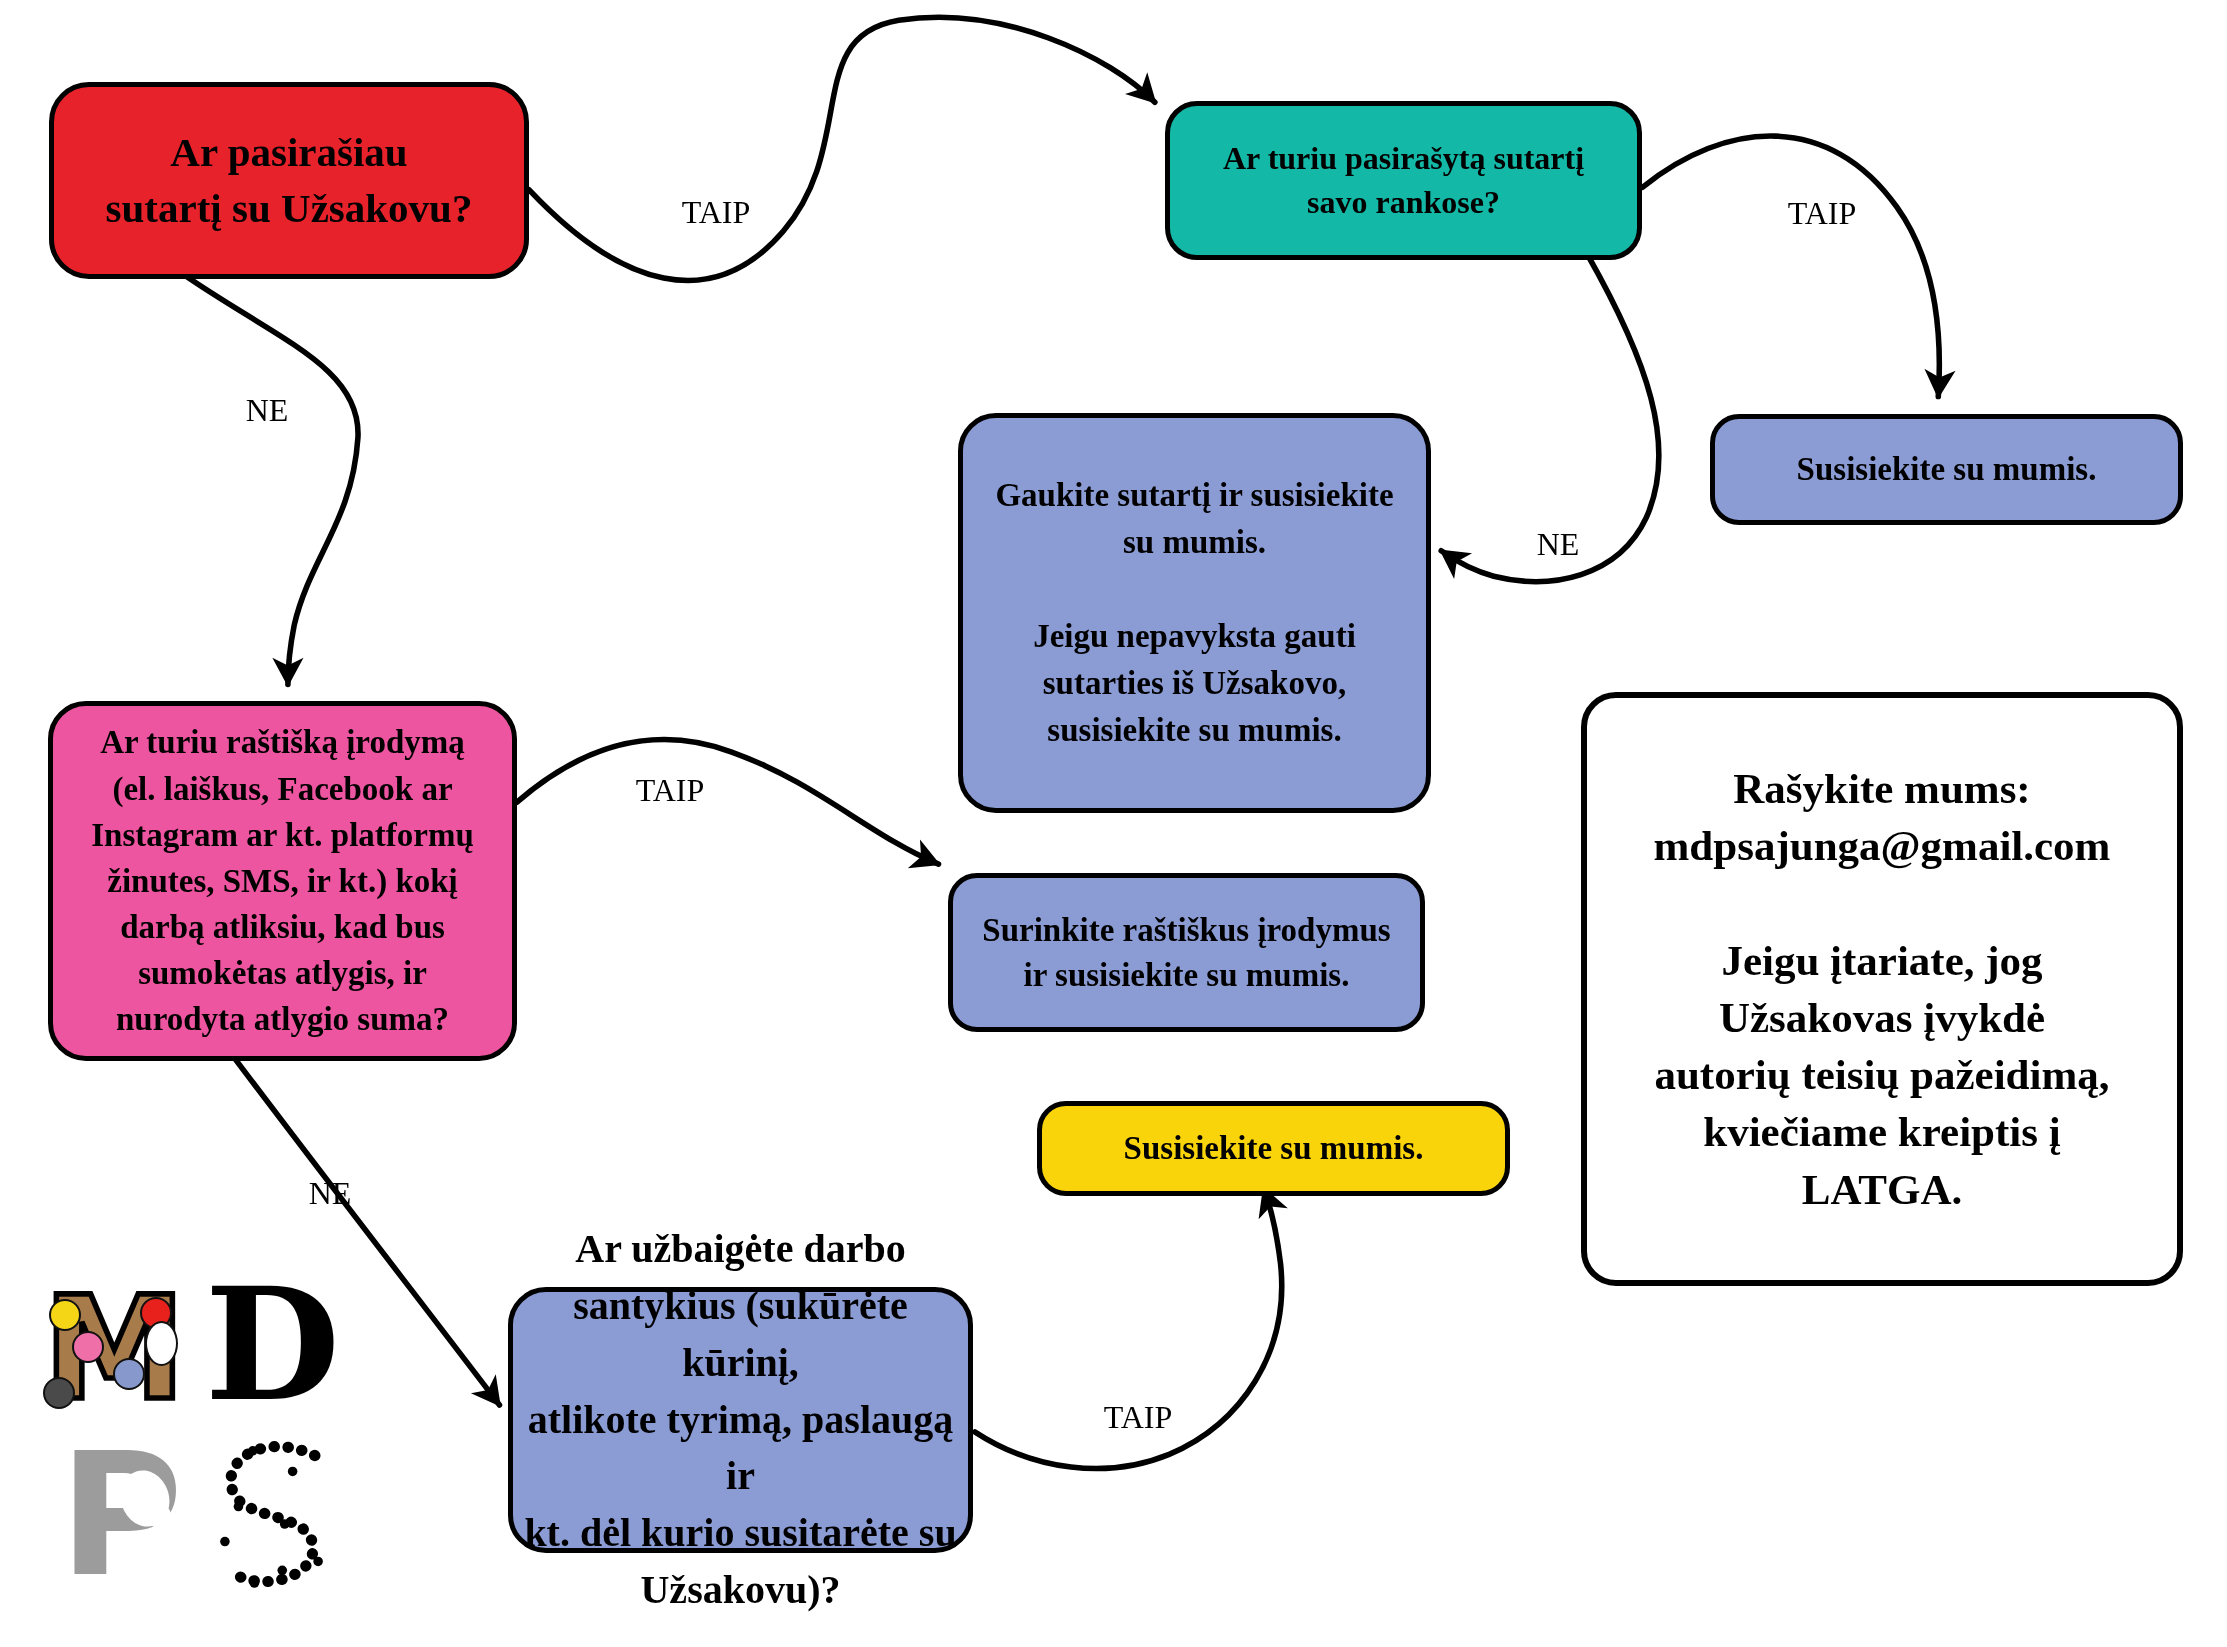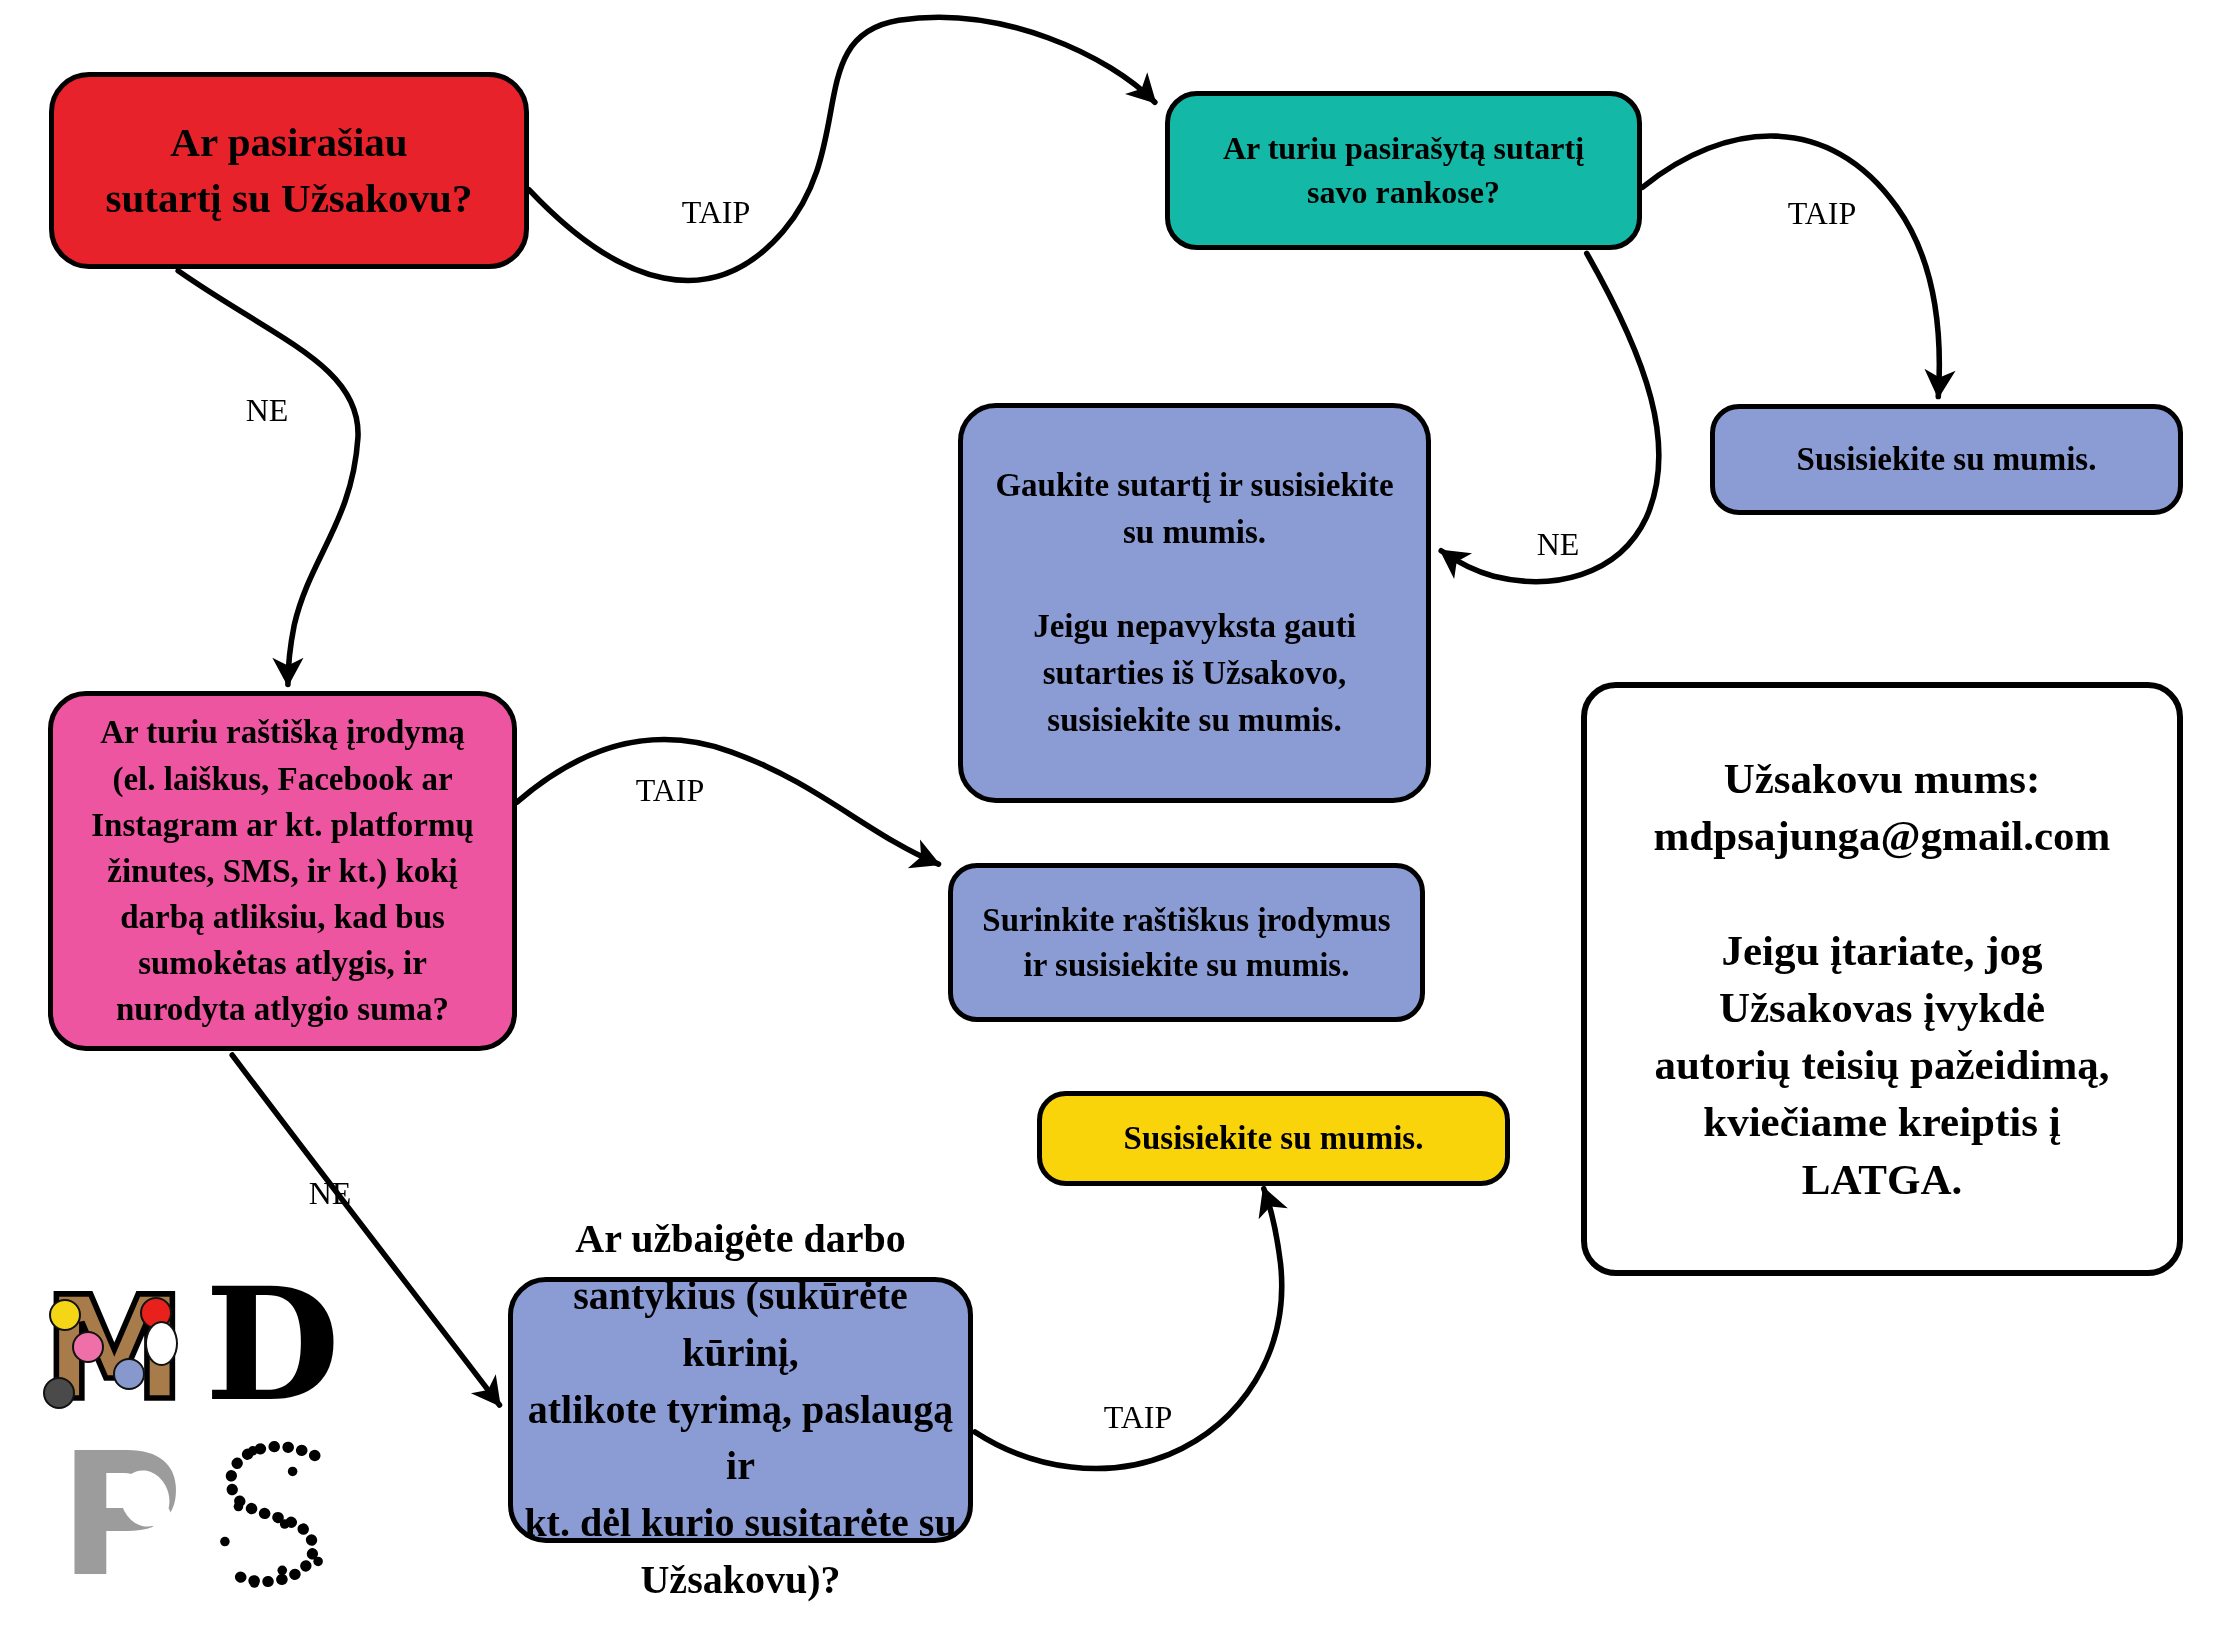--- a/index.html
+++ b/index.html
@@ -4,21 +4,21 @@
 <style>
   html,body{margin:0;padding:0;background:#ffffff;}
   #canvas{
     position:relative;width:2227px;height:1648px;background:#ffffff;overflow:hidden;
     font-family:"Liberation Serif","DejaVu Serif",serif;
   }
   #arrows{position:absolute;left:0;top:0;width:2227px;height:1648px;}
   .node{
     position:absolute;display:flex;align-items:center;justify-content:center;
     text-align:center;font-weight:bold;color:#000;
-    border:5.6px solid #000;box-sizing:border-box;
+    border:5.6px solid #000;box-sizing:border-box;margin-top:10px;
   }
   .node span{white-space:pre-line;display:block;width:100%;}
   #n-red      {left:49px;  top:72px;   width:480px;height:197px;border-radius:40px;background:#e8222b;font-size:41px;line-height:1.35;}
   #n-pinktop  {left:1165px;top:91px;  width:477px;height:159px;border-radius:32px;background:#14b8a6;font-size:32px;line-height:1.35;}
   #n-blueright{left:1710px;top:404px;  width:473px;height:111px;border-radius:29px;background:#8b9bd3;font-size:33px;}
   #n-gaukite  {left:958px;top:403px;  width:473px;height:400px;border-radius:38px;background:#8b9bd3;font-size:33px;line-height:1.42;}
   #n-pinkleft {left:48px;  top:691px;  width:469px;height:360px;border-radius:38px;background:#ee55a0;font-size:33px;line-height:1.4;}
   #n-surinkite{left:948px;top:863px; width:477px;height:159px;border-radius:29px;background:#8b9bd3;font-size:33px;line-height:1.35;}
   #n-yellow   {left:1037px;top:1091px; width:473px;height:95px;border-radius:29px;background:#fad40a;font-size:33px;}
   #n-bluebot  {left:508px; top:1277px; width:465px;height:266px;border-radius:38px;background:#8b9bd3;font-size:40px;line-height:1.42;}
@@ -124,21 +124,21 @@
 
   <div class="node" id="n-bluebot">
     <span>Ar užbaigėte darbo
 santykius (sukūrėte kūrinį,
 atlikote tyrimą, paslaugą ir
 kt. dėl kurio susitarėte su
 Užsakovu)?</span>
   </div>
 
   <div class="node" id="n-info">
-    <span>Užsakovu mums:
+    <span>Rašykite mums:
 mdpsajunga@gmail.com
 
 Jeigu įtariate, jog
 Užsakovas įvykdė
 autorių teisių pažeidimą,
 kviečiame kreiptis į
 LATGA.</span>
   </div>
 
   <div class="edge-label" id="lab0">TAIP</div>

